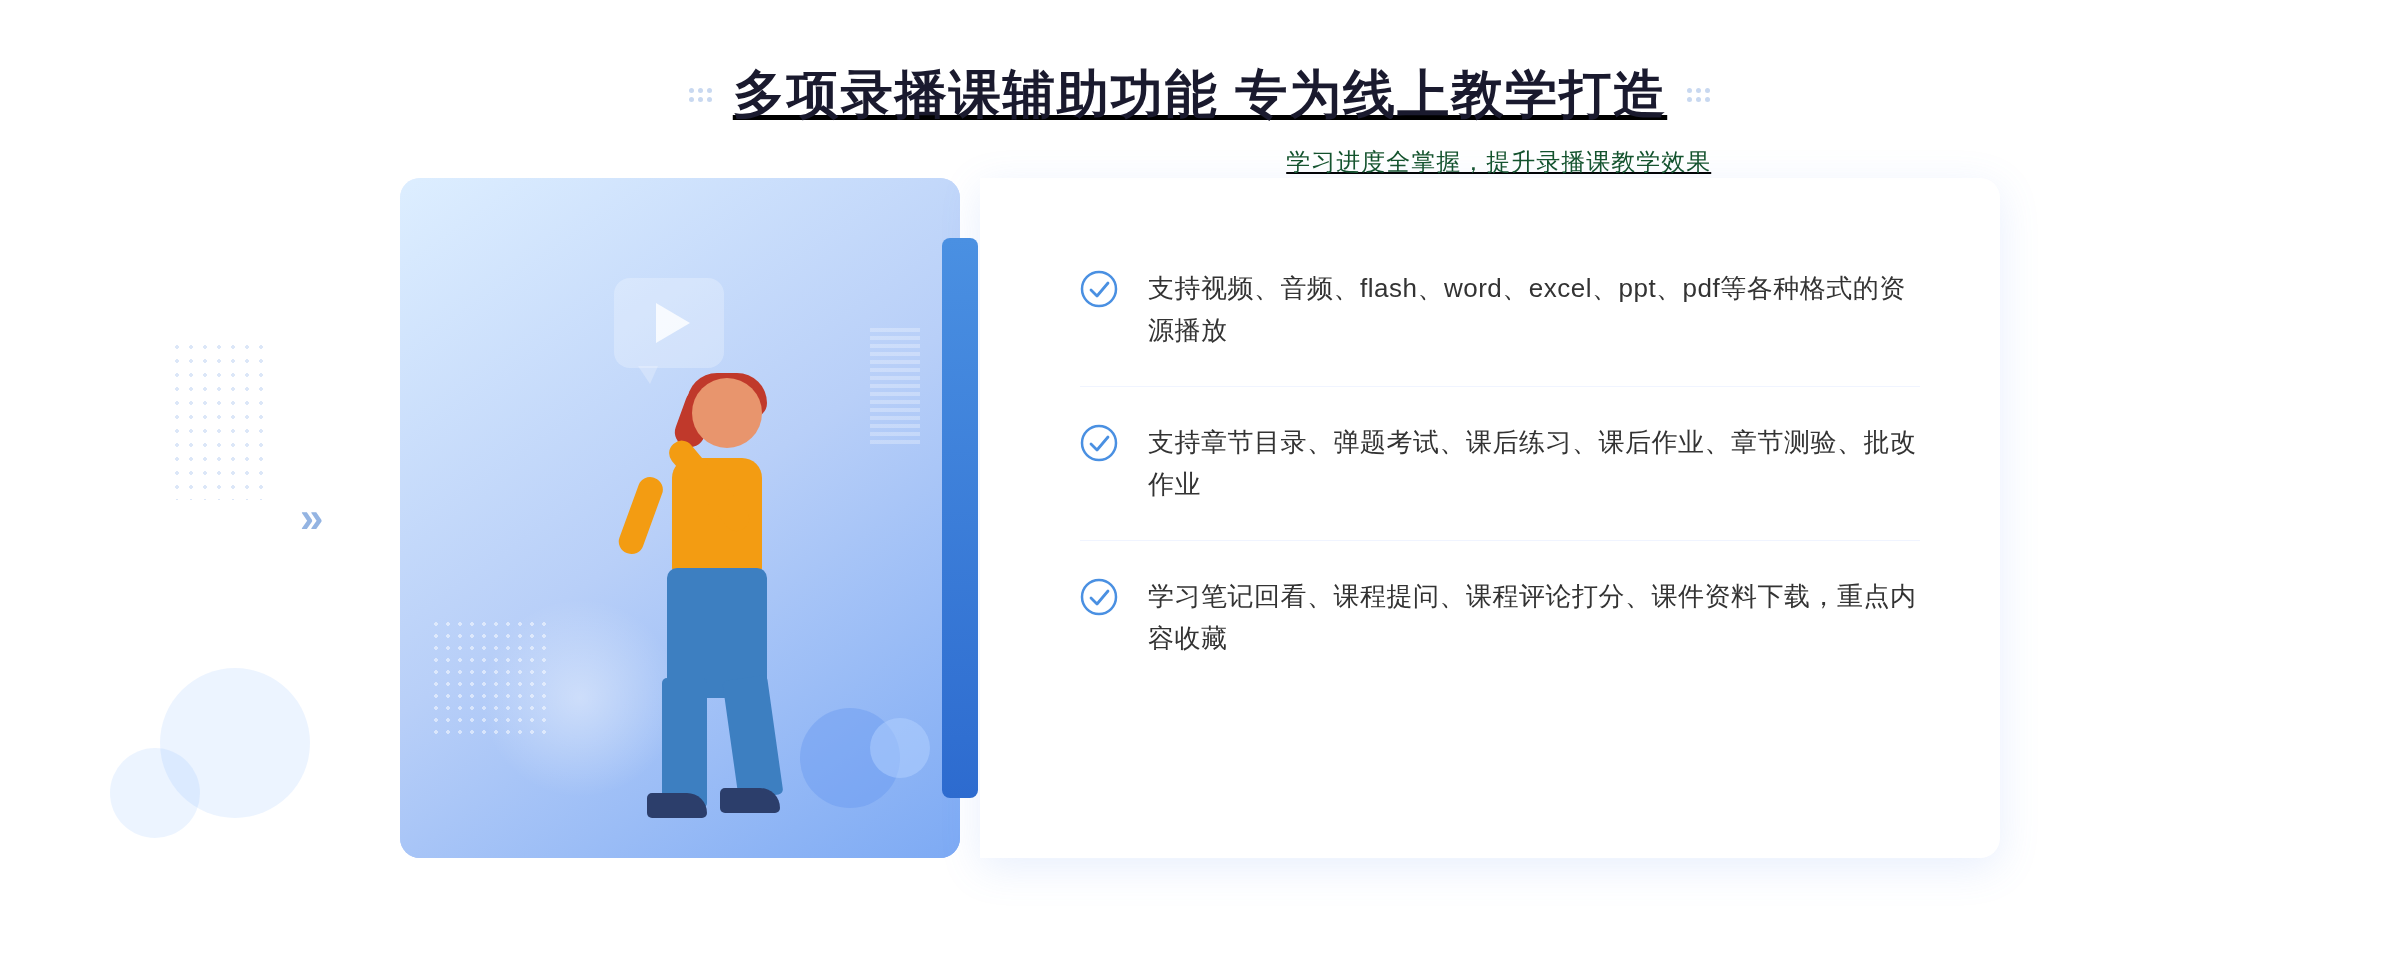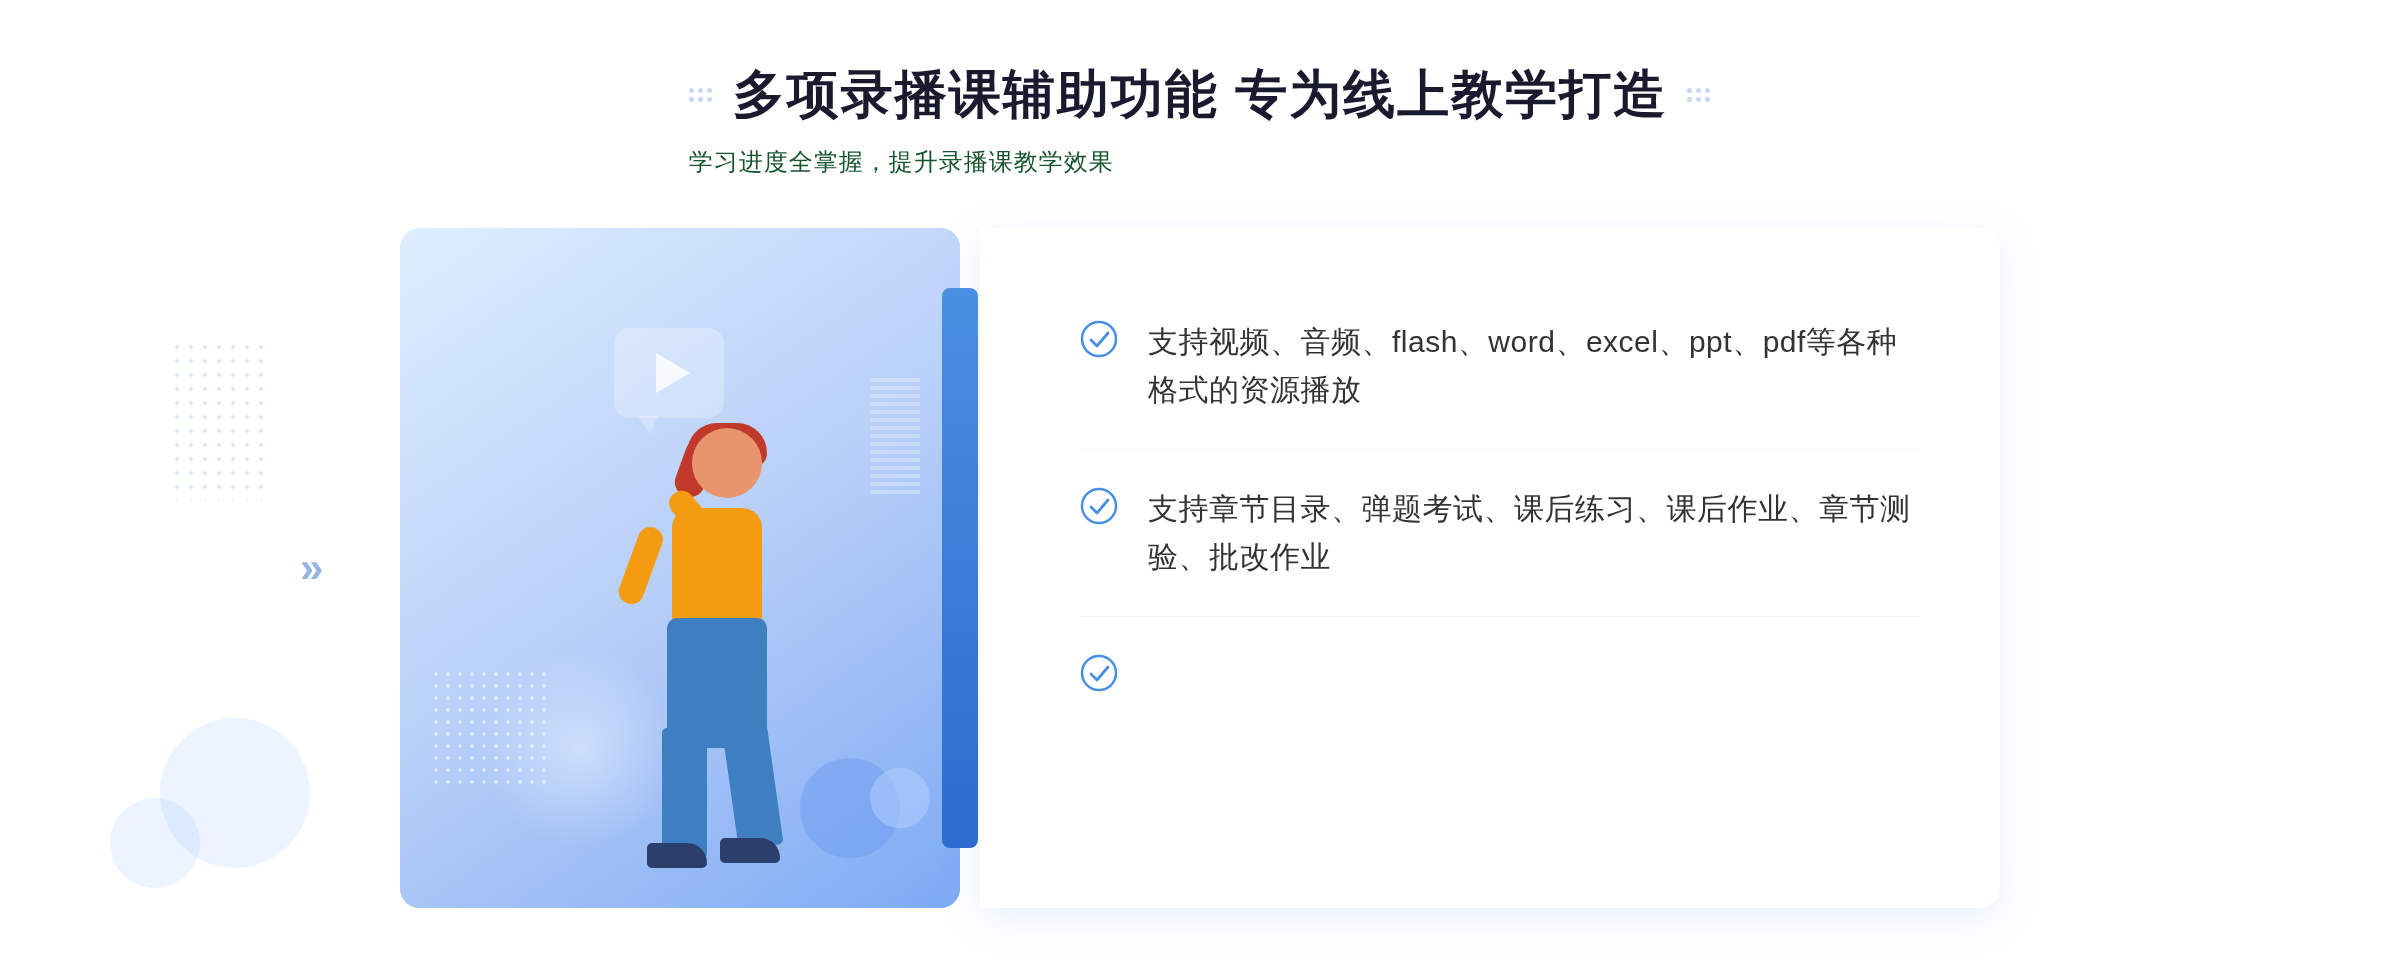--- a/index.html
+++ b/index.html
@@ -22,23 +22,23 @@
       height: 100%;
       display: flex;
       flex-direction: column;
       align-items: center;
       padding-top: 60px;
       position: relative;
     }
 
     
     .header-section {
-      text-align: left;
-      margin-bottom: 50px;
+      text-align: right;
       position: relative;
+      text-decoration: underline;
     }
 
     .header-title-row {
       display: flex;
       align-items: center;
       justify-content: center;
       gap: 20px;
       margin-bottom: 16px;
     }
 
@@ -375,21 +375,21 @@
       margin-right: 30px;
       margin-top: 2px;
     }
 
     .check-icon svg {
       width: 38px;
       height: 38px;
     }
 
     .feature-text {
-      font-size: 30px;
+      font-size: 26px;
       color: #333;
       line-height: 1.6;
       letter-spacing: 0.5px;
     }
 
     
     .illus-glow {
       position: absolute;
       bottom: 60px;
       left: 80px;
@@ -515,19 +515,20 @@
         <span class="feature-text">支持章节目录、弹题考试、课后练习、课后作业、章节测验、批改作业</span>
       </div>
 
       <div class="feature-item">
         <div class="check-icon">
           <svg viewBox="0 0 38 38" fill="none" xmlns="http://www.w3.org/2000/svg">
             <circle cx="19" cy="19" r="17" stroke="#4a90e2" stroke-width="2.5" fill="none"></circle>
             <polyline points="11,20 17,26 28,13" stroke="#4a90e2" stroke-width="2.8" stroke-linecap="round" stroke-linejoin="round" fill="none"></polyline>
           </svg>
         </div>
+        <span class="feature-text">学习笔记回看、课程提问、课程评论打分、课件资料下载，重点内容收藏</span>
       </div>
 
 
     </div>
   </div>
 
 </div>
 
 </body></html>

